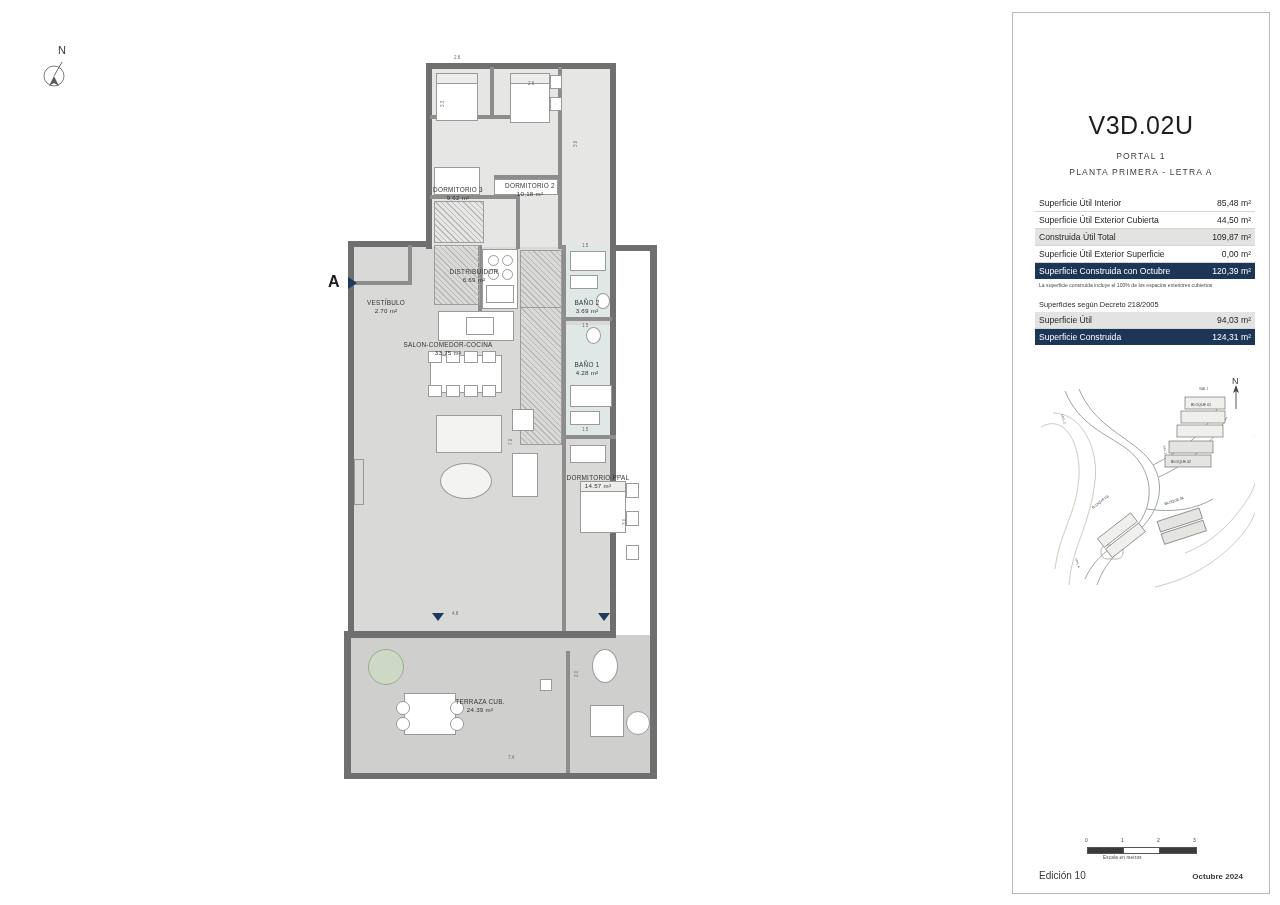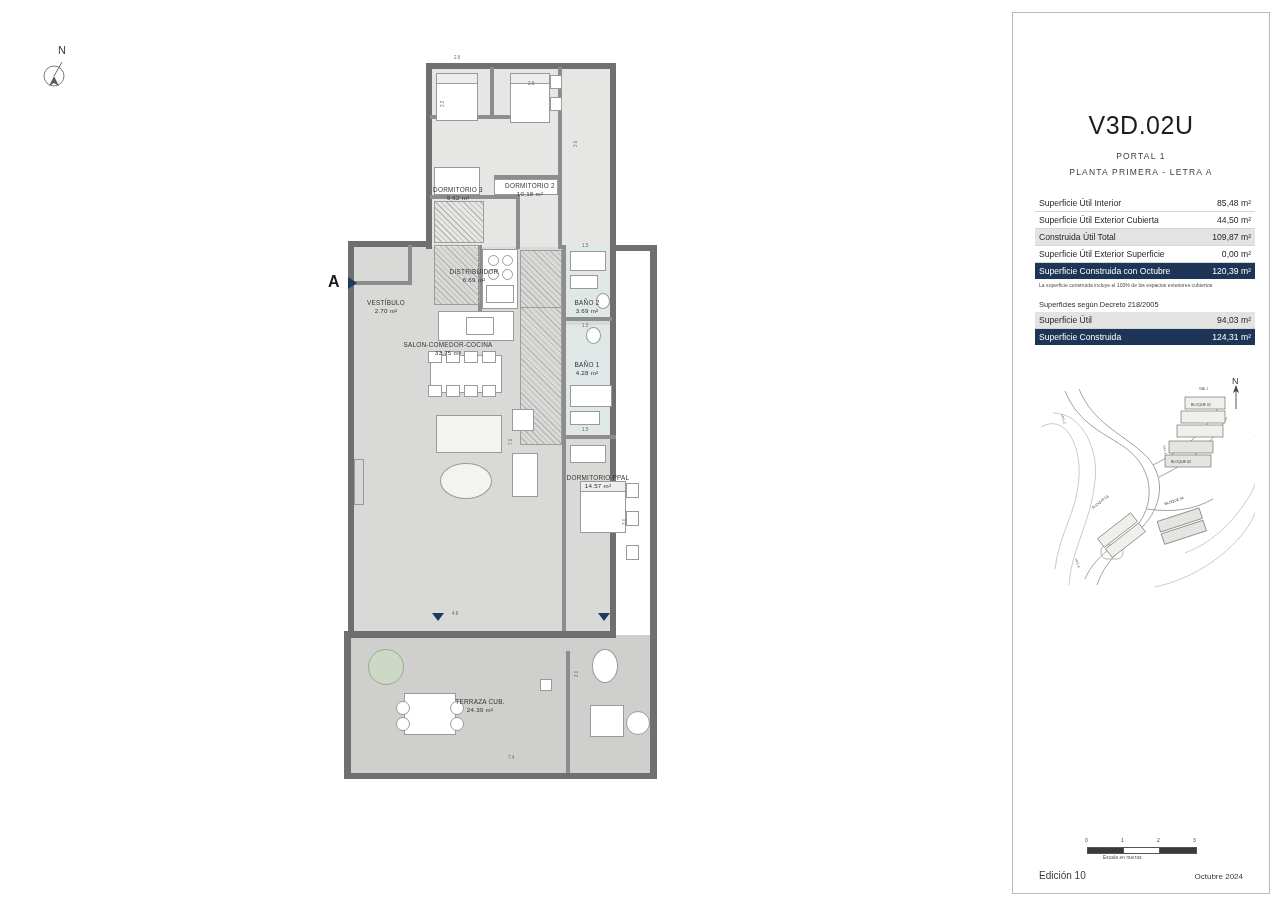--- a/index.html
+++ b/index.html
@@ -67,21 +67,21 @@
   .sm-north{position:absolute;right:6px;top:6px;width:26px;height:34px;}
   .sm-north .n{position:absolute;left:9px;top:-3px;font-size:9px;color:#333;}
 
   
   .scalebar{position:absolute;left:60px;bottom:52px;width:130px;}
   .sb-seg{position:absolute;top:6px;height:5px;border:.6px solid #555;}
   .sb-num{position:absolute;top:-4px;font-size:5px;color:#444;}
   .sb-cap{position:absolute;top:14px;left:18px;font-size:4.6px;color:#444;letter-spacing:.2px;}
 
   .edition{position:absolute;left:14px;bottom:12px;font-size:10px;color:#3a3a3a;}
-  .date{position:absolute;right:14px;bottom:12px;font-size:8px;color:#3a3a3a;}
+  .date{position:absolute;right:14px;bottom:12px;font-size:8px;color:#3a3a3a;font-weight:bold;}
 
   .disclaimer{position:absolute;left:18px;top:856px;font-size:7.6px;letter-spacing:.2px;color:#3a3a3a;}
 </style>
 </head>
 <body>
 
 <div class="page">
 
   <div class="north-plan">
     <span class="n-letter">N</span>

